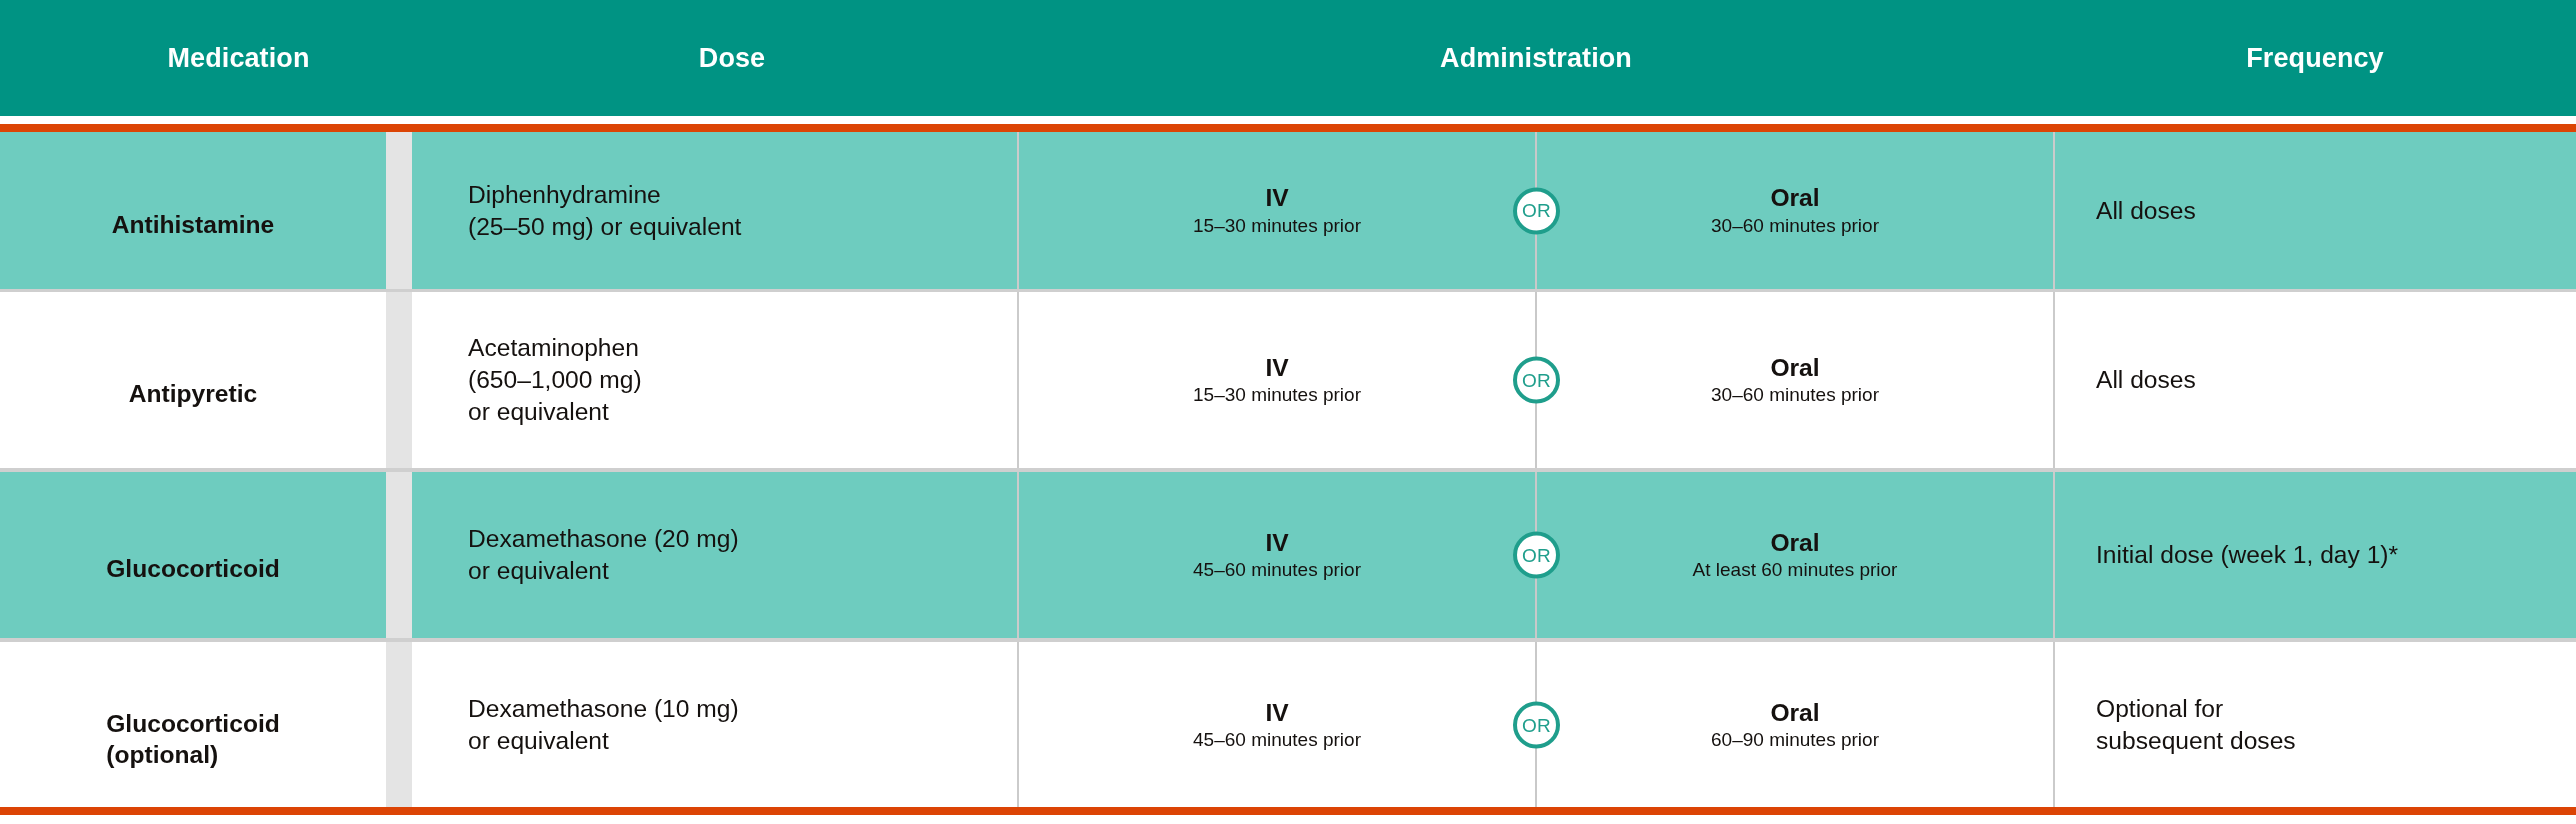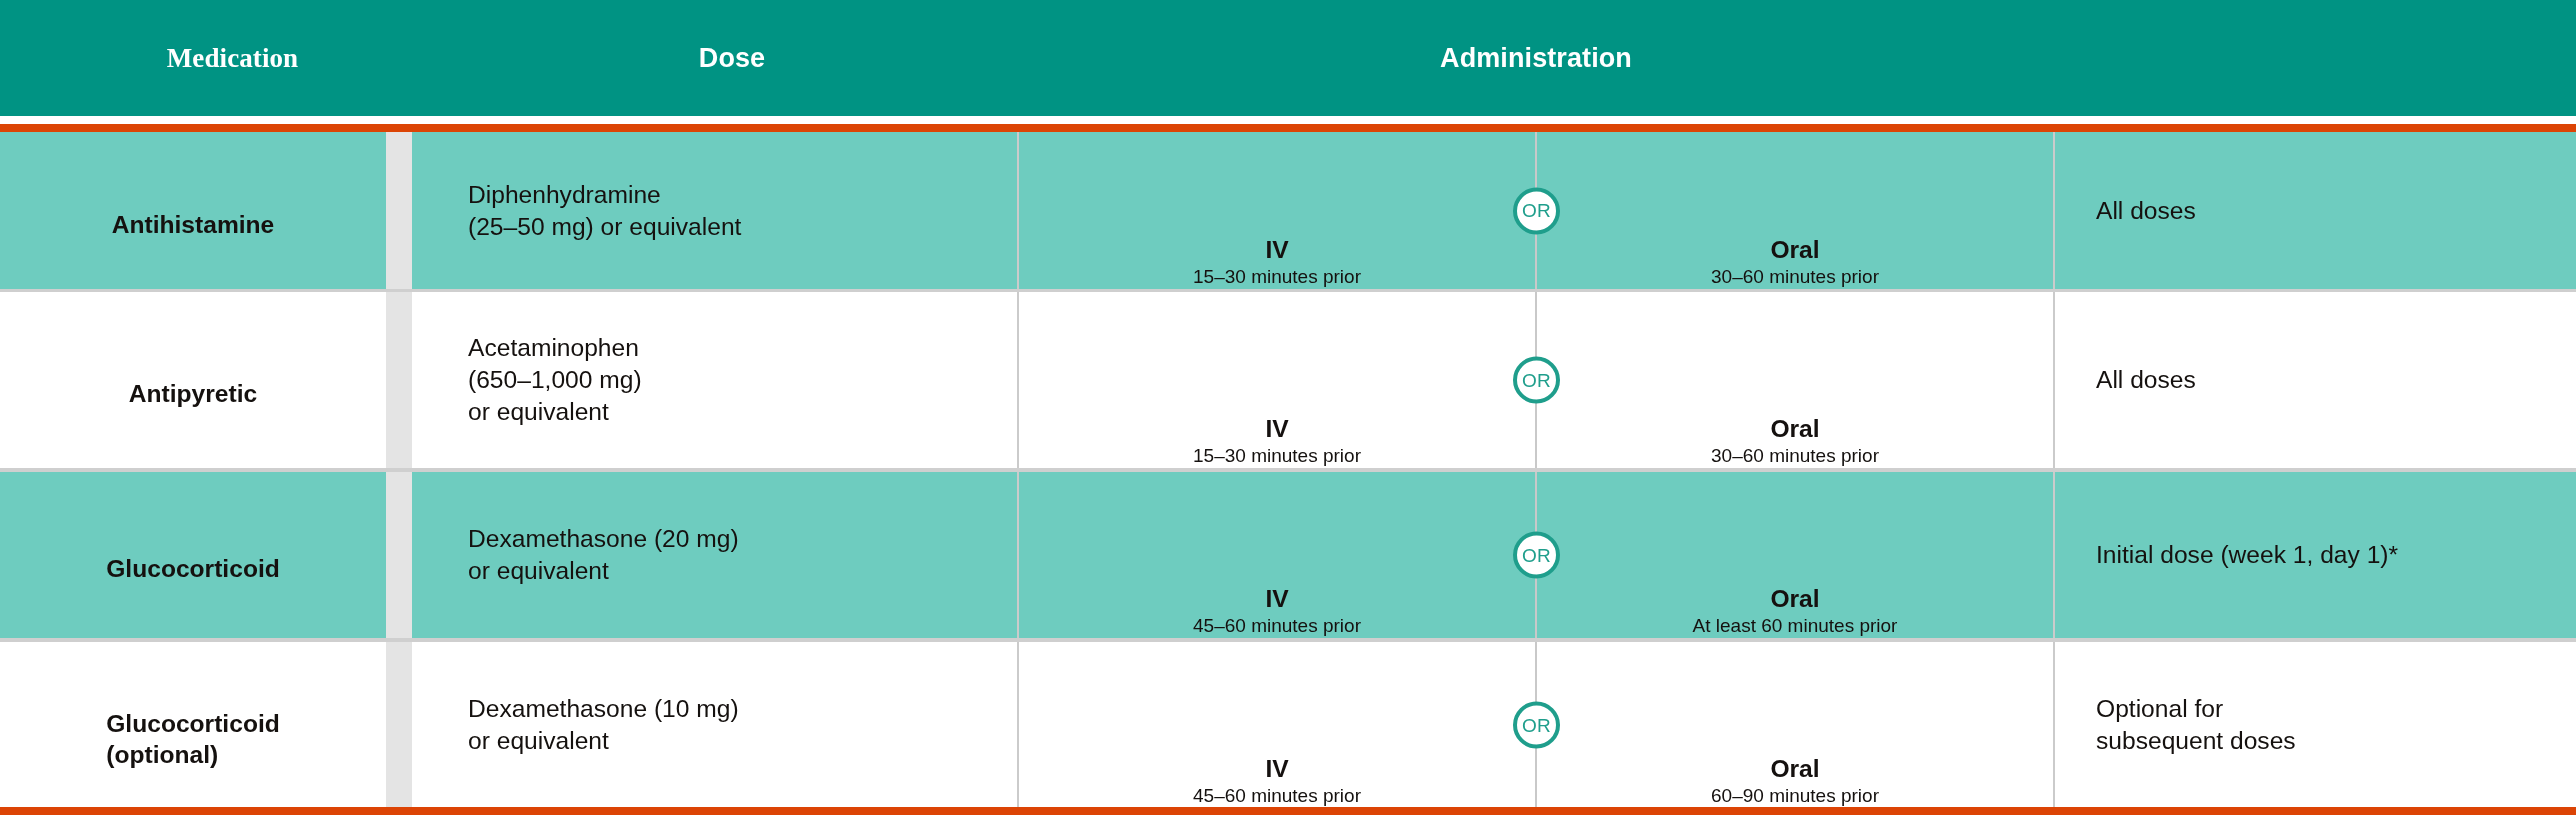--- a/index.html
+++ b/index.html
@@ -25,21 +25,21 @@
   .hdr-cell{
     position:absolute;
     top:0; height:116px;
     display:flex; align-items:center; justify-content:center;
     color:#ffffff;
     font-weight:bold;
     font-size:27px;
     letter-spacing:0.1px;
     white-space:nowrap;
   }
-  .hc-med{ left:10px;    width:445px;font-family:Liberation Serif, serif; }
+  .hc-med{ left:16px;    width:445px; }
   .hc-dos{ left:445px; width:574px; }
   .hc-adm{ left:1018px;width:1036px;}
   .hc-frq{ left:2054px;width:522px; }
 
   
   .rule-orange{
     position:absolute;
     left:0; width:2576px; height:7.6px;
     background:var(--rule,#DC4405);
   }
@@ -90,21 +90,21 @@
     position:absolute;
     top:0; bottom:0; width:2.3px;
     background:#CBCBCB;
   }
   .v-dose-adm{ left:1017px; }
   .v-adm-frq{ left:2053px; }
 
   
   .adm-wrap{
     position:absolute; inset:0;
-    display:flex; align-items:flex-end;
+    display:flex; align-items:center;
   }
   .adm-half{
     width:518px;
     display:flex; flex-direction:column;
     align-items:center; justify-content:center;
     text-align:center;
   }
   .adm-mode{ font-weight:bold; font-size:24.6px; line-height:1.25; }
   .adm-time{ font-size:19px; line-height:1.25; }
   .adm-center-line{
@@ -133,20 +133,21 @@
 </style>
 </head>
 <body>
 
 <div id="sheet">
 
   <div class="hdr">
     <div class="hdr-cell hc-med">Medication</div>
     <div class="hdr-cell hc-dos">Dose</div>
     <div class="hdr-cell hc-adm">Administration</div>
+    <div class="hdr-cell hc-frq">Frequency</div>
   </div>
 
   <div class="rule-orange rule-top"></div>
 
   <div id="rows-host">
       <div class="row tint" style="top: 132px; height: 157px;">
         <div class="cell c-med">
           <div class="lines">
             <div>Antihistamine</div>
           </div>

